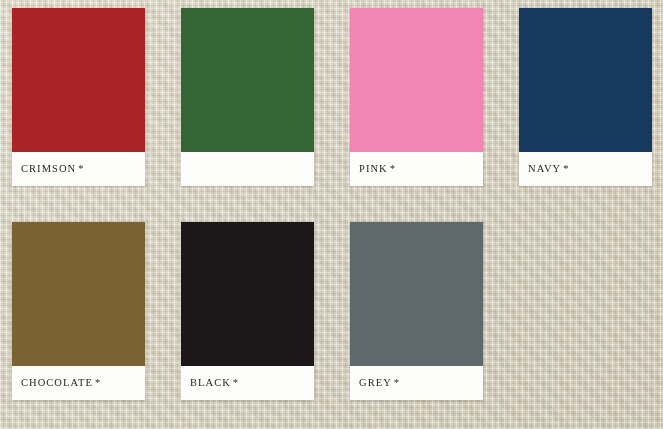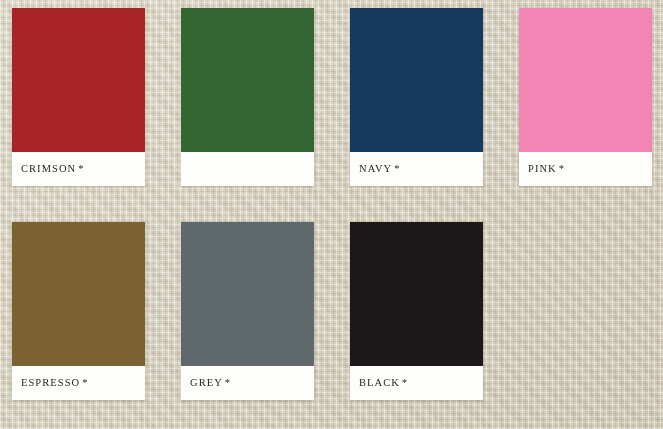--- a/index.html
+++ b/index.html
@@ -125,49 +125,49 @@
       <div class="swatch-label-band">
         <span class="swatch-label"><span>CRIMSON</span><span class="label-mark">*</span></span>
       </div>
     </div>
 
     <div class="swatch-card">
       <div class="swatch-color" style="background-color: rgb(51, 102, 51);"></div>
     </div>
 
     <div class="swatch-card">
+      <div class="swatch-color" style="background-color: rgb(242, 133, 180);"></div>
+      <div class="swatch-label-band">
+        <span class="swatch-label"><span>PINK</span><span class="label-mark">*</span></span>
+      </div>
+    </div>
+
+    <div class="swatch-card">
       <div class="swatch-color" style="background-color: rgb(22, 57, 95);"></div>
       <div class="swatch-label-band">
         <span class="swatch-label"><span>NAVY</span><span class="label-mark">*</span></span>
       </div>
     </div>
 
     <div class="swatch-card">
-      <div class="swatch-color" style="background-color: rgb(242, 133, 180);"></div>
+      <div class="swatch-color" style="background-color: rgb(122, 98, 51);"></div>
       <div class="swatch-label-band">
-        <span class="swatch-label"><span>PINK</span><span class="label-mark">*</span></span>
+        <span class="swatch-label"><span>CHOCOLATE</span><span class="label-mark">*</span></span>
       </div>
     </div>
 
+
     <div class="swatch-card">
-      <div class="swatch-color" style="background-color: rgb(122, 98, 51);"></div>
+      <div class="swatch-color" style="background-color: rgb(28, 23, 25);"></div>
       <div class="swatch-label-band">
-        <span class="swatch-label"><span>ESPRESSO</span><span class="label-mark">*</span></span>
+        <span class="swatch-label"><span>BLACK</span><span class="label-mark">*</span></span>
       </div>
     </div>
-
 
     <div class="swatch-card">
       <div class="swatch-color" style="background-color: rgb(95, 104, 106);"></div>
       <div class="swatch-label-band">
         <span class="swatch-label"><span>GREY</span><span class="label-mark">*</span></span>
       </div>
     </div>
 
-    <div class="swatch-card">
-      <div class="swatch-color" style="background-color: rgb(28, 23, 25);"></div>
-      <div class="swatch-label-band">
-        <span class="swatch-label"><span>BLACK</span><span class="label-mark">*</span></span>
-      </div>
-    </div>
-
   </div>
 </div>
 
 </body></html>

